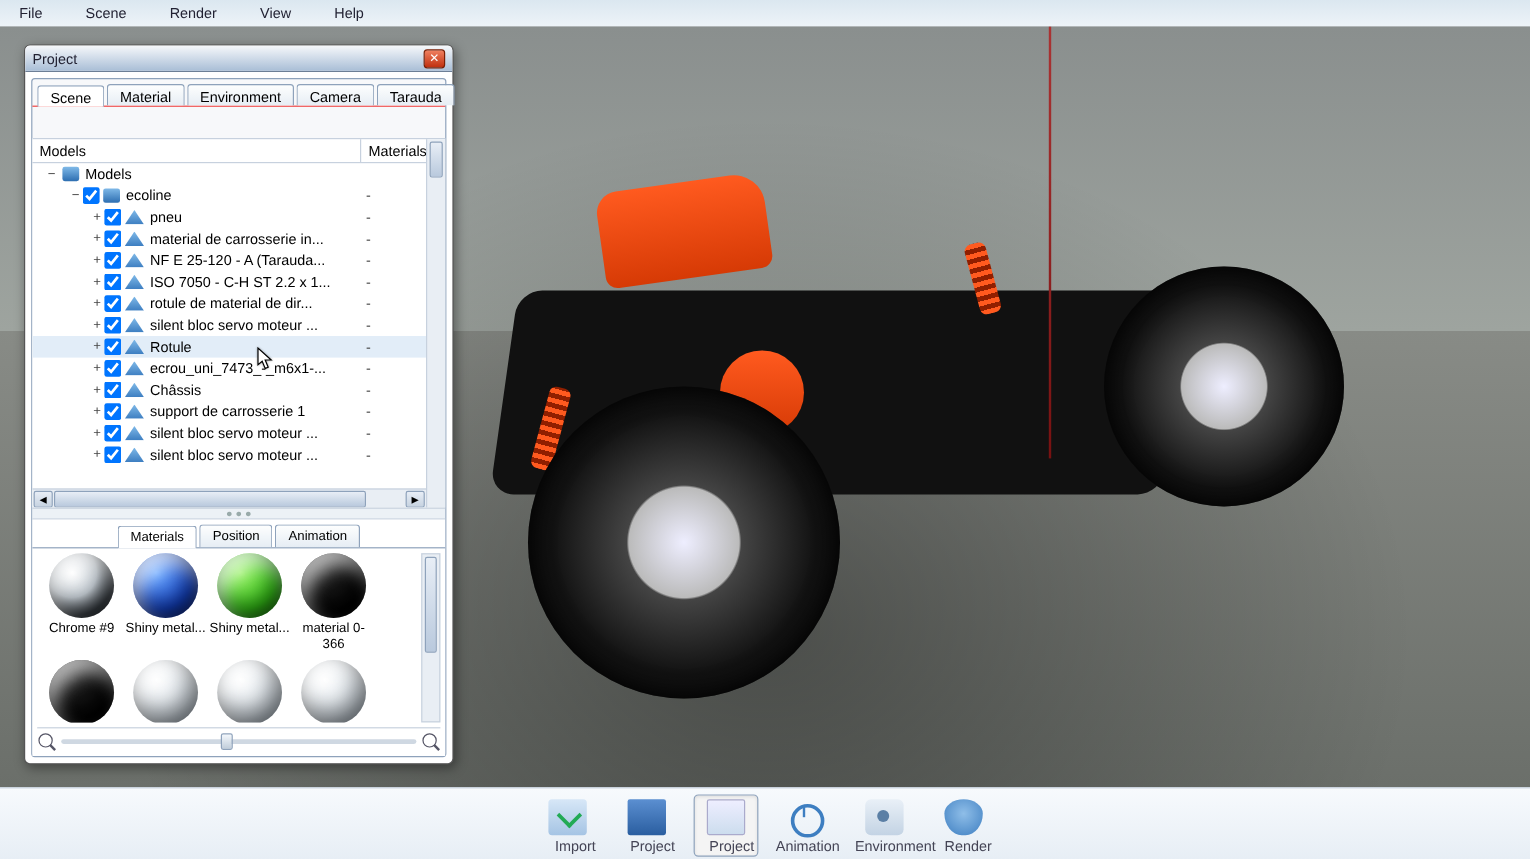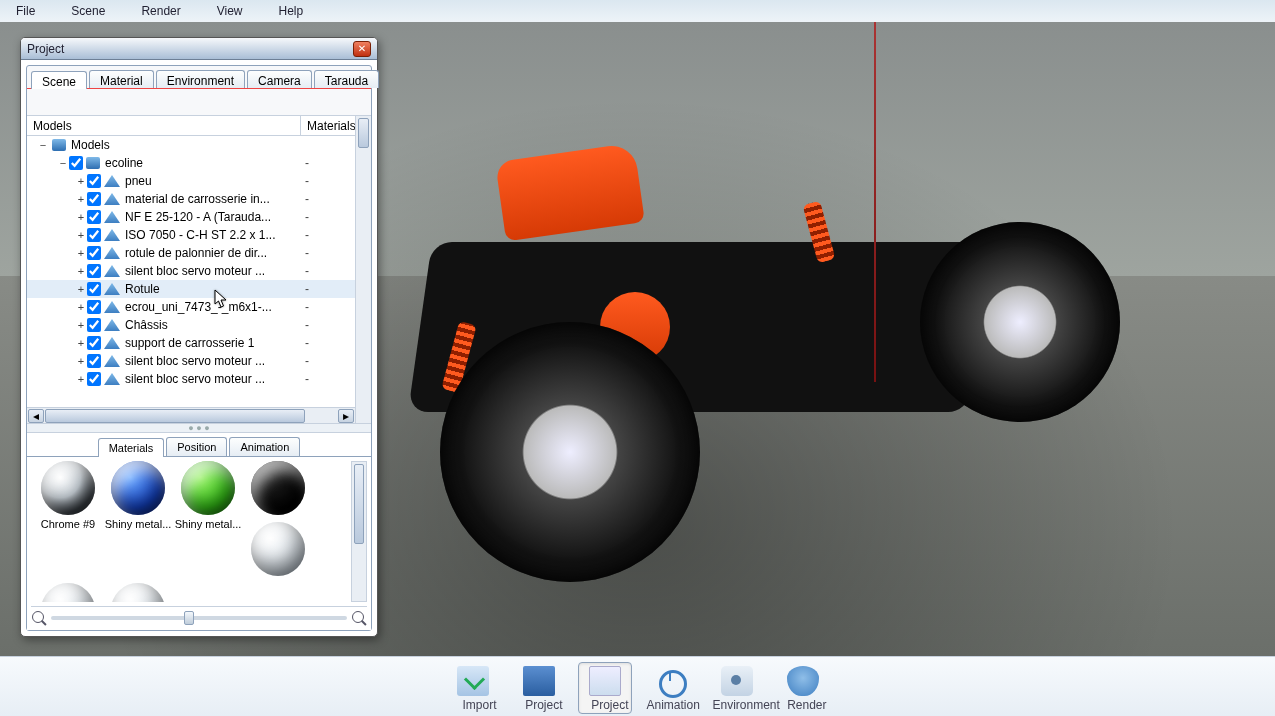--- a/index.html
+++ b/index.html
@@ -222,21 +222,21 @@
             <span class="exp">+</span>
             <input type="checkbox" class="chk" checked="" style="">
             <span class="ico "></span>
             <span class="lbl">ISO 7050 - C-H ST 2.2 x 1...</span>
             <span class="mat">-</span>
           </div>
           <div class="tr-row lvl2">
             <span class="exp">+</span>
             <input type="checkbox" class="chk" checked="" style="">
             <span class="ico "></span>
-            <span class="lbl">rotule de palonnier de dir...</span>
+            <span class="lbl">rotule de material de dir...</span>
             <span class="mat">-</span>
           </div>
           <div class="tr-row lvl2">
             <span class="exp">+</span>
             <input type="checkbox" class="chk" checked="" style="">
             <span class="ico "></span>
             <span class="lbl">silent bloc servo moteur ...</span>
             <span class="mat">-</span>
           </div>
           <div class="tr-row lvl2 hover">
@@ -307,20 +307,24 @@
           <div class="mitemc">
             <div class="swatch" style="background: radial-gradient(circle at 35% 30%, rgb(106, 168, 255), rgb(21, 68, 198) 60%, rgb(6, 21, 90));"></div>
             <div class="swname">Shiny metal...</div>
           </div>
           <div class="mitemc">
             <div class="swatch" style="background: radial-gradient(circle at 35% 30%, rgb(154, 240, 106), rgb(54, 196, 24) 60%, rgb(12, 90, 6));"></div>
             <div class="swname">Shiny metal...</div>
           </div>
           <div class="mitemc">
             <div class="swatch" style="background: radial-gradient(circle at 35% 30%, rgb(34, 34, 34), rgb(0, 0, 0) 70%);"></div>
+            <div class="swname">material 0-366</div>
+          </div>
+          <div class="mitemc">
+            <div class="swatch" style="background: radial-gradient(circle at 35% 30%, rgb(34, 34, 34), rgb(0, 0, 0) 70%);"></div>
           </div>
           <div class="mitemc">
             <div class="swatch" style="background: radial-gradient(circle at 35% 30%, rgb(255, 255, 255), rgb(219, 227, 234) 60%, rgb(159, 173, 186));"></div>
           </div>
           <div class="mitemc">
             <div class="swatch" style="background: radial-gradient(circle at 35% 30%, rgb(255, 255, 255), rgb(219, 227, 234) 60%, rgb(159, 173, 186));"></div>
           </div>
           <div class="mitemc">
             <div class="swatch" style="background: radial-gradient(circle at 35% 30%, rgb(255, 255, 255), rgb(219, 227, 234) 60%, rgb(159, 173, 186));"></div>
           </div>

